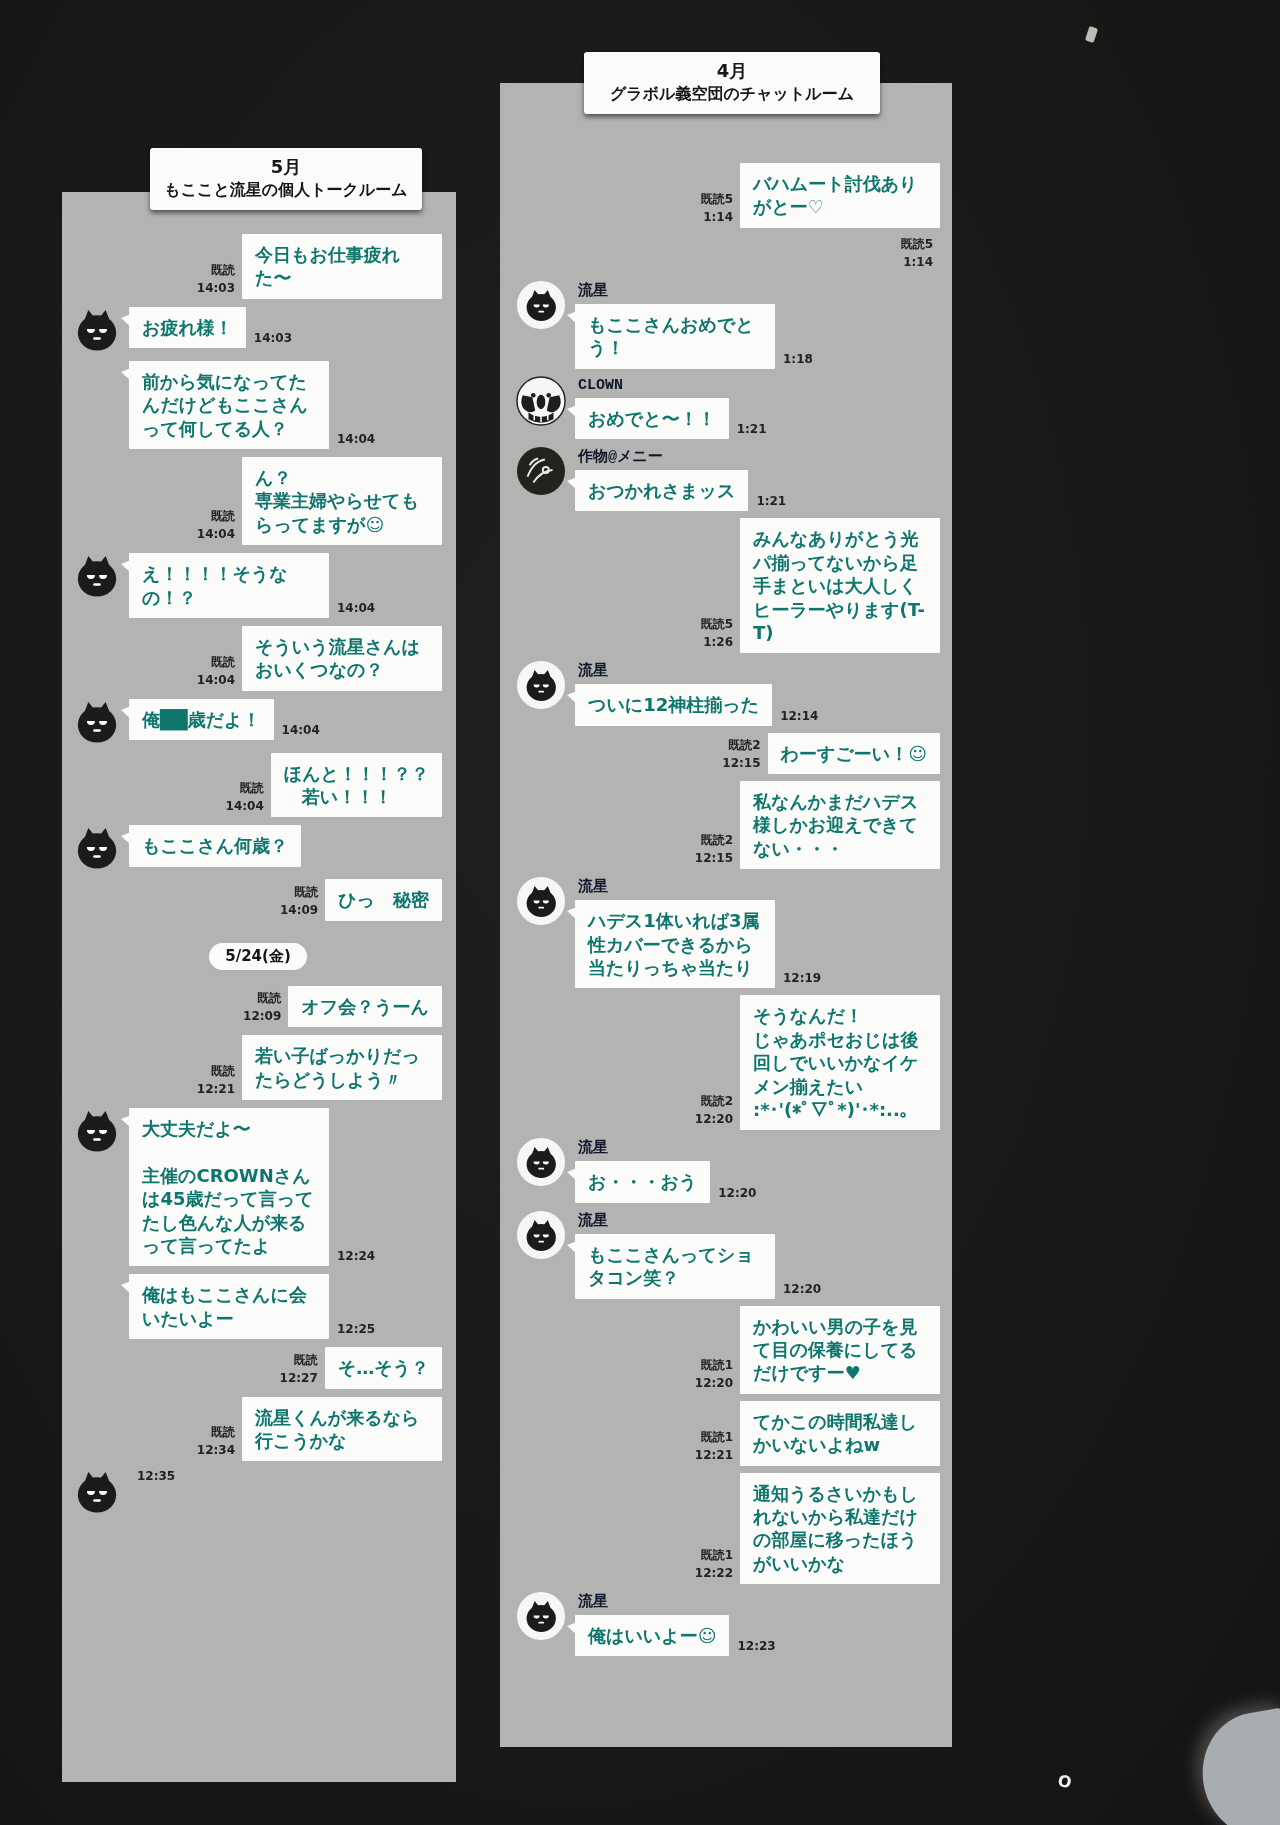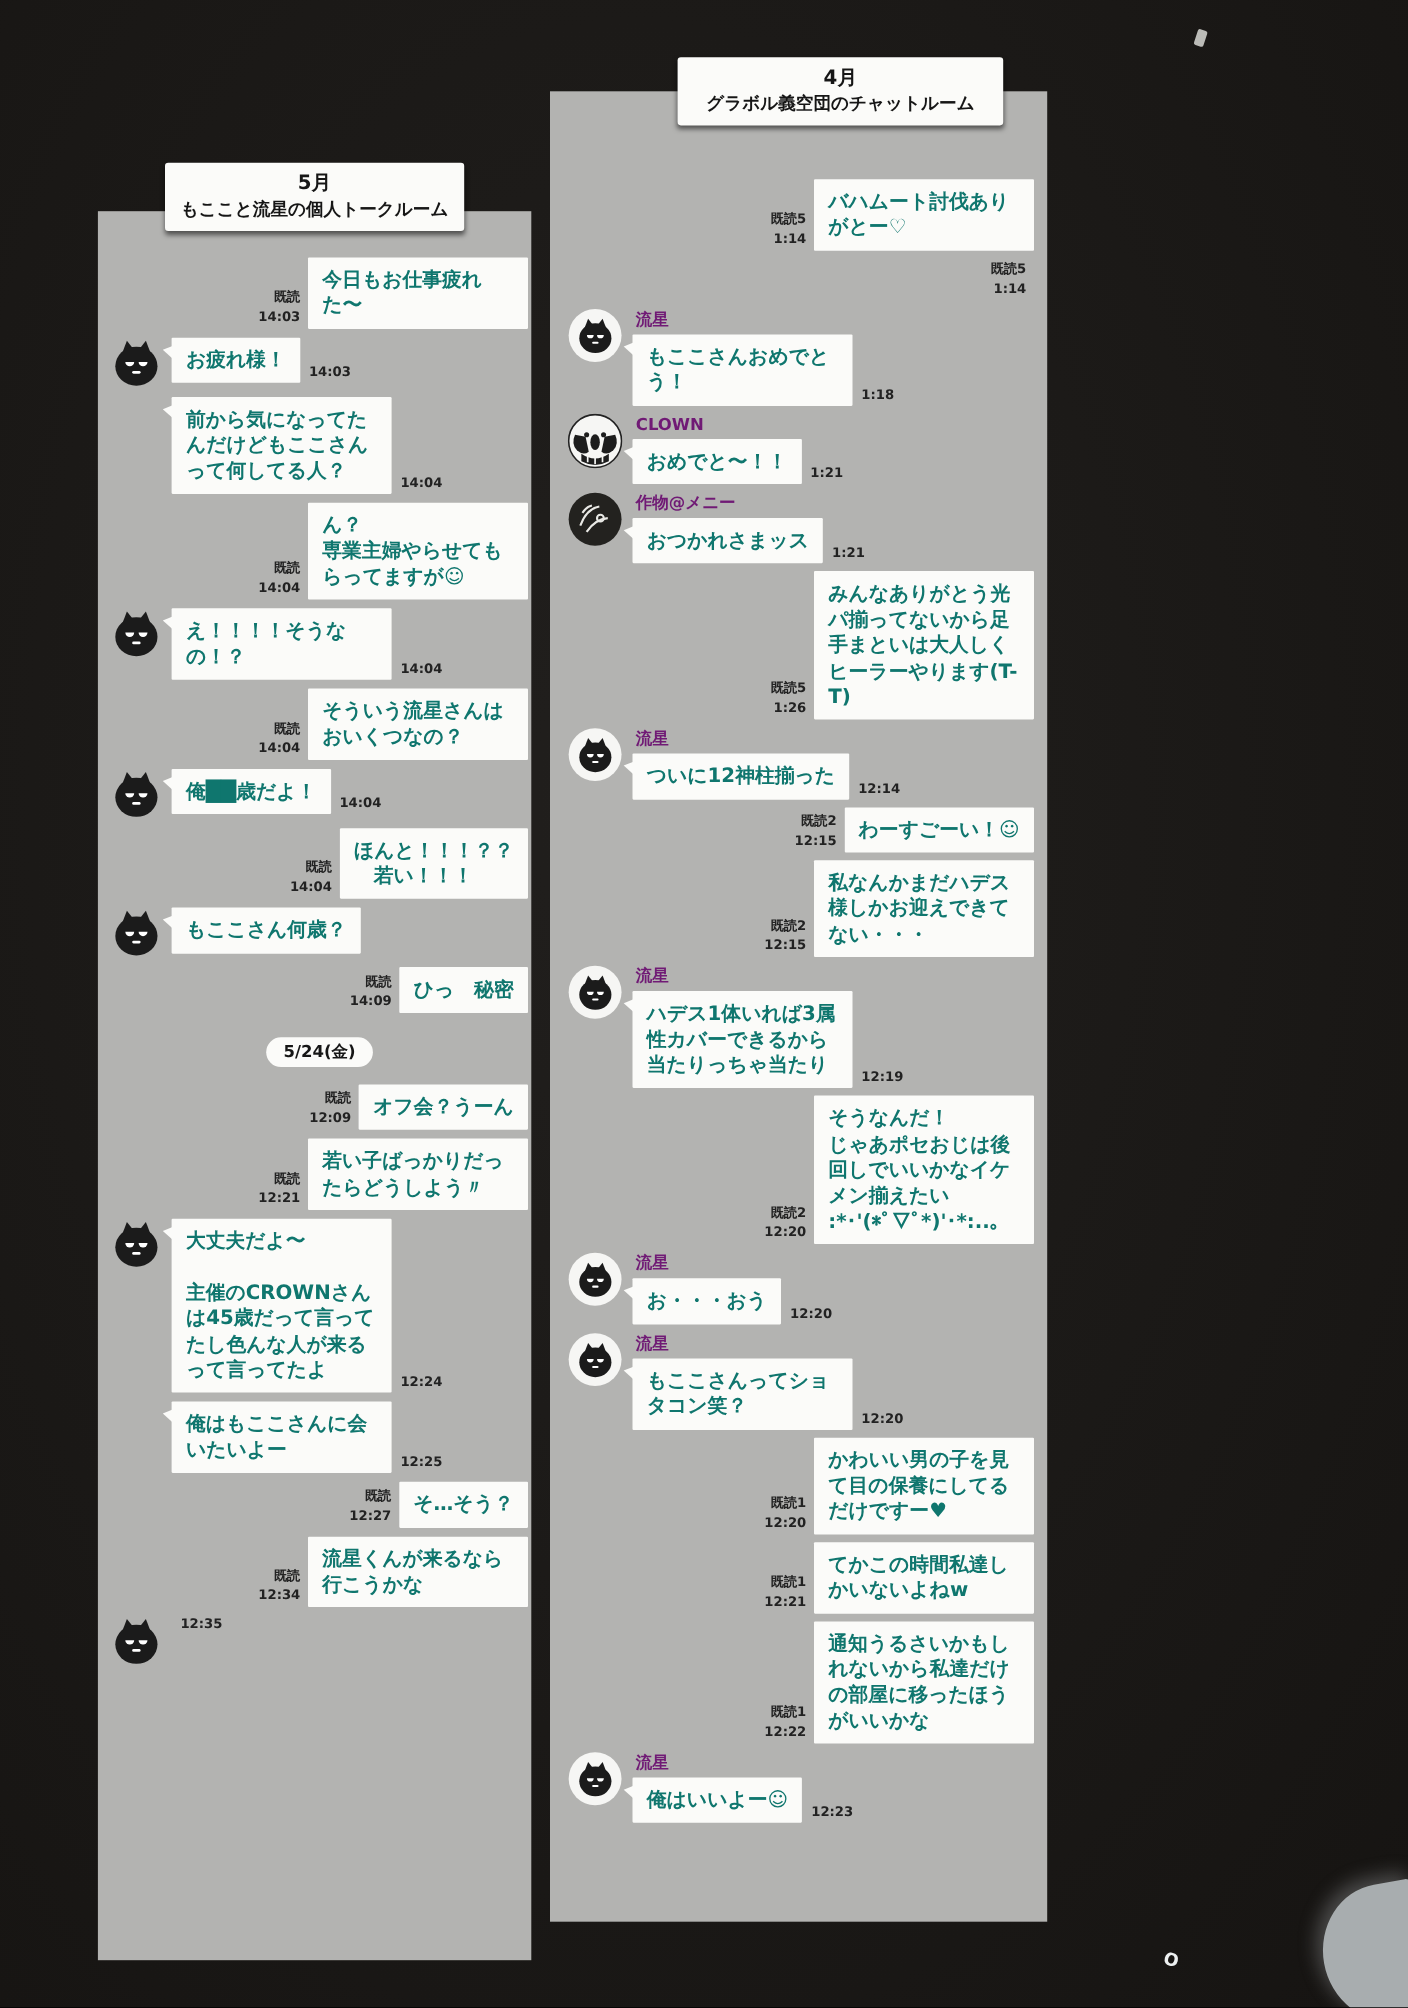--- a/index.html
+++ b/index.html
@@ -5,28 +5,28 @@
   html,body{margin:0;padding:0;background:#000;}
   .page{
     position:relative;width:1280px;height:1825px;overflow:hidden;
     background:radial-gradient(ellipse at 45% 40%, #211f1d 0%, #1b1917 55%, #161412 100%);
     font-family:"DejaVu Sans",sans-serif;color:#161616;
   }
   .chat-column{
     position:absolute;background:#b3b3b1;display:flex;flex-direction:column;
     overflow:hidden;box-sizing:border-box;
   }
-  #may-column{left:62px;top:192px;width:394px;height:1590px;padding:42px 3px 18px 12px;margin-left:27px;}
+  #may-column{left:62px;top:192px;width:394px;height:1590px;padding:42px 14px 18px 12px;}
   #april-column{left:500px;top:83px;width:452px;height:1664px;padding:80px 12px 16px 16px;}
   .room-header{
     position:absolute;background:#fbfbf9;text-align:center;padding:7px 6px 9px;
     border-radius:3px;box-shadow:0 3px 5px rgba(0,0,0,.55);z-index:5;box-sizing:border-box;
   }
   #may-header{left:150px;top:148px;width:272px;}
-  #april-header{left:616px;top:52px;width:296px;}
+  #april-header{left:584px;top:52px;width:296px;}
   .room-header .month{font-size:18px;font-weight:700;line-height:1.35;}
   .room-header .title{font-size:16px;font-weight:700;line-height:1.35;}
 
   .msg{display:flex;margin-bottom:8px;}
   .msg.right{justify-content:flex-end;align-items:flex-end;}
   .msg.left{justify-content:flex-start;align-items:flex-start;}
   #april-column .msg{margin-bottom:7px;}
 
   .bubble{
     background:#fbfbf9;border-radius:1px;padding:9px 13px;max-width:174px;
@@ -40,21 +40,21 @@
   }
   .meta{font-size:12px;font-weight:700;color:#222;text-align:right;margin-right:7px;
         line-height:1.5;align-self:flex-end;padding-bottom:2px;flex:0 0 auto;}
   .time-side{font-size:12px;font-weight:700;color:#222;margin-left:8px;align-self:flex-end;
              padding-bottom:3px;flex:0 0 auto;}
   .avatar{width:46px;height:46px;flex:0 0 auto;margin-right:9px;}
   .avatar.spacer{visibility:hidden;}
   #april-column .avatar{width:50px;height:50px;}
   .avatar svg{width:100%;height:100%;display:block;}
   .lcol{display:flex;flex-direction:column;min-width:0;}
-  .name{font-size:15px;font-weight:700;margin:1px 0 4px 3px;color:#701a75;}
+  .name{font-size:15px;font-weight:700;margin:1px 0 4px 3px;color:#0f172a;font-family:Liberation Mono, monospace;}
   .brow{display:flex;align-items:flex-end;}
   .date-chip{
     align-self:center;background:#fbfbf9;border-radius:14px;padding:4px 16px;
     font-size:15px;font-weight:700;margin:14px 0 16px;flex:0 0 auto;
   }
   .corner-tear{
     position:absolute;right:-18px;bottom:-14px;width:95px;height:125px;background:#a8adaf;
     border-radius:60% 10% 10% 60% / 50% 15% 15% 50%;transform:rotate(-10deg);
     box-shadow:-5px -7px 16px rgba(168,173,175,.35);
   }

